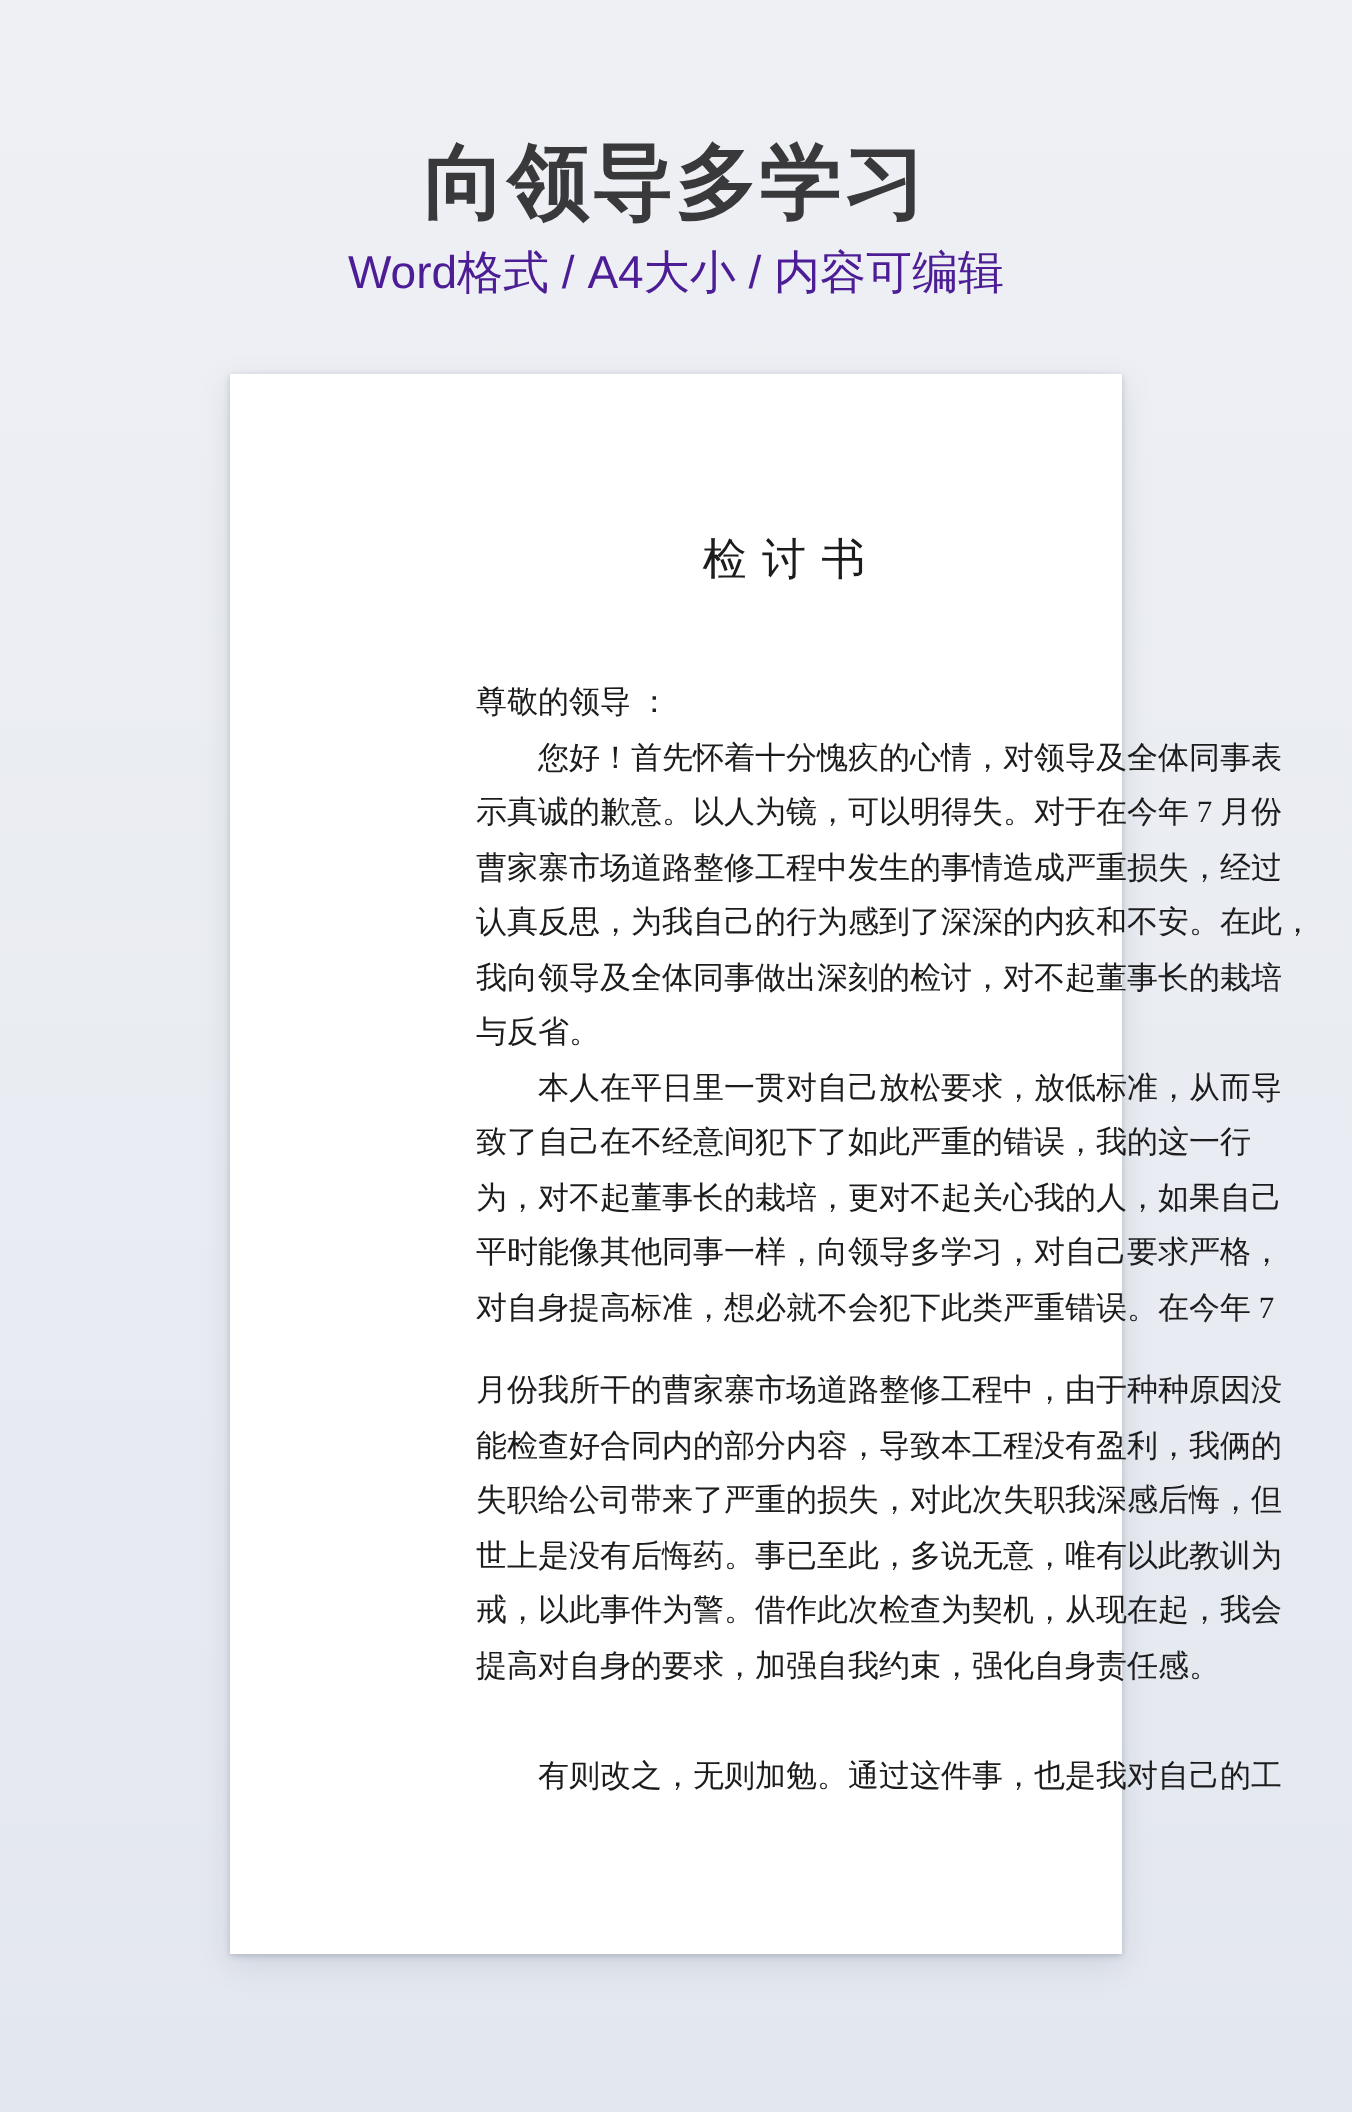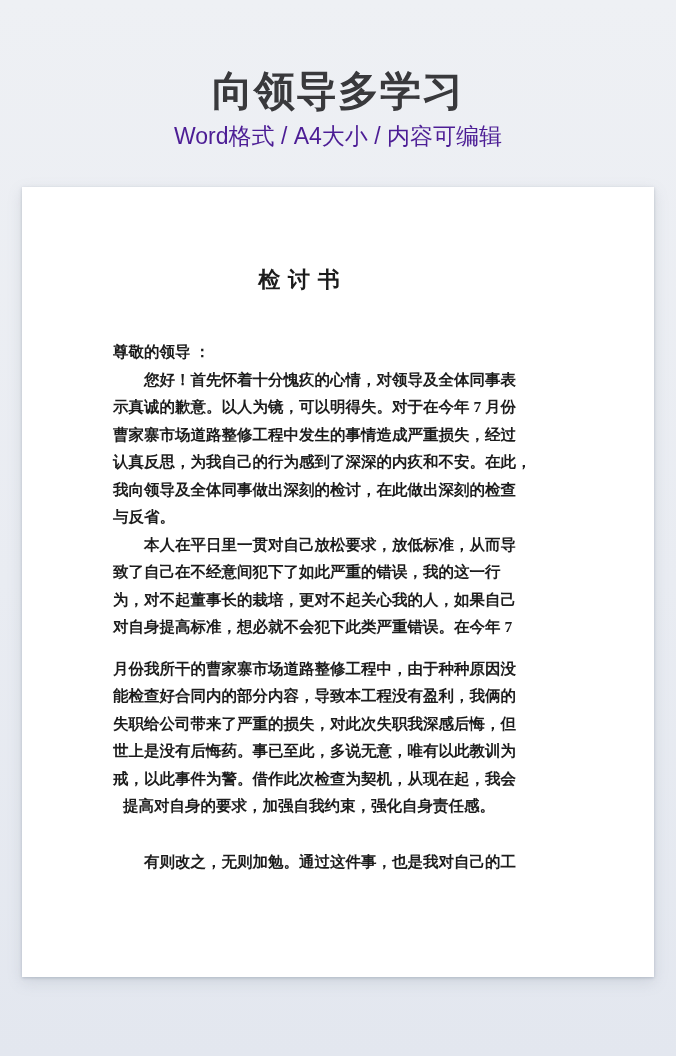--- a/index.html
+++ b/index.html
@@ -27,27 +27,26 @@
   }
   .hero-subtitle {
     margin: 9px 0 0 0;
     font-size: 23px;
     line-height: 28px;
     font-weight: normal;
     color: #4c1d95;
   }
   .sheet {
     box-sizing: border-box;
-    width: 632px;
+    width: 446px;
     height: 790px;
     margin: 37px auto 0 auto;
     background: #ffffff;
     box-shadow: 0 1px 3px rgba(110, 120, 140, 0.35), 0 5px 14px rgba(110, 120, 140, 0.18);
     padding: 77px 0 0 91px;
-    font-weight: bold;
   }
   .doc-title {
     width: 372px;
     text-align: center;
     font-family: "Liberation Serif", "DejaVu Serif", serif;
     font-size: 22px;
     line-height: 32px;
     letter-spacing: 0.35em;
     text-indent: 0.35em;
     color: #1c1c1c;
@@ -55,20 +54,21 @@
   .doc-body {
     margin-top: 42px;
     width: 382px;
     font-family: "Liberation Serif", "DejaVu Serif", serif;
     font-size: 15.5px;
     line-height: 27.5px;
     color: #1c1c1c;
   }
   .doc-line {
     white-space: pre;
+    margin-left: 32px;
   }
   .para {
     margin: 0;
   }
   .para.gap-sm { margin-top: 14px; text-align: right; }
   .para.gap-lg { margin-top: 28px; }
 </style>
 </head>
 <body>
 
@@ -83,28 +83,29 @@
     <div class="doc-title">检讨书</div>
 
     <div class="doc-body">
       <div class="doc-line">尊敬的领导 ：</div>
 
       <div class="para">
           <div class="doc-line">　　您好！首先怀着十分愧疚的心情，对领导及全体同事表</div>
           <div class="doc-line">示真诚的歉意。以人为镜，可以明得失。对于在今年 7 月份</div>
           <div class="doc-line">曹家寨市场道路整修工程中发生的事情造成严重损失，经过</div>
           <div class="doc-line">认真反思，为我自己的行为感到了深深的内疚和不安。在此，</div>
-          <div class="doc-line">我向领导及全体同事做出深刻的检讨，在此做出深刻的检查</div>
+          <div class="doc-line">我向领导及全体同事做出深刻的检讨，对不起董事长的栽培</div>
           <div class="doc-line">与反省。</div>
         </div>
 
       <div class="para">
           <div class="doc-line">　　本人在平日里一贯对自己放松要求，放低标准，从而导</div>
           <div class="doc-line">致了自己在不经意间犯下了如此严重的错误，我的这一行</div>
           <div class="doc-line">为，对不起董事长的栽培，更对不起关心我的人，如果自己</div>
+          <div class="doc-line">平时能像其他同事一样，向领导多学习，对自己要求严格，</div>
           <div class="doc-line">对自身提高标准，想必就不会犯下此类严重错误。在今年 7</div>
         </div>
 
       <div class="para gap-sm">
           <div class="doc-line">月份我所干的曹家寨市场道路整修工程中，由于种种原因没</div>
           <div class="doc-line">能检查好合同内的部分内容，导致本工程没有盈利，我俩的</div>
           <div class="doc-line">失职给公司带来了严重的损失，对此次失职我深感后悔，但</div>
           <div class="doc-line">世上是没有后悔药。事已至此，多说无意，唯有以此教训为</div>
           <div class="doc-line">戒，以此事件为警。借作此次检查为契机，从现在起，我会</div>
           <div class="doc-line">提高对自身的要求，加强自我约束，强化自身责任感。</div>

